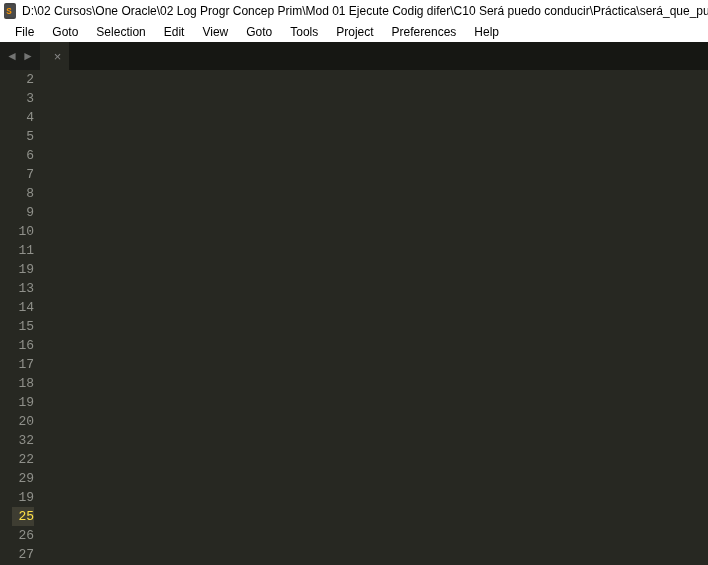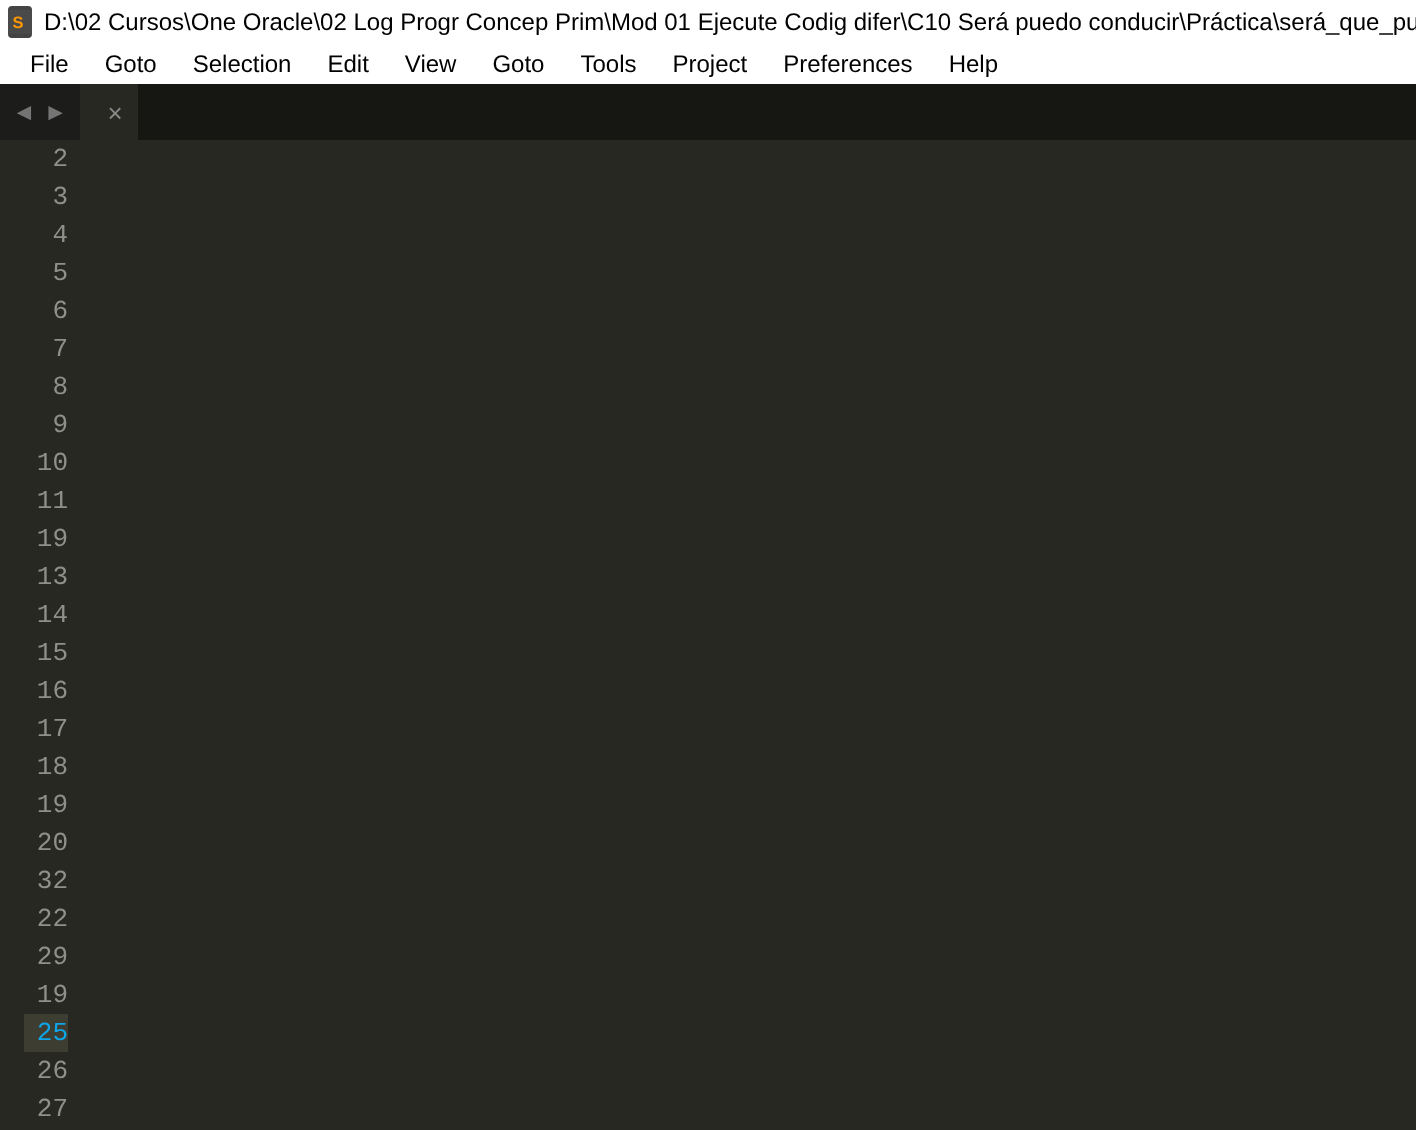--- a/index.html
+++ b/index.html
@@ -89,21 +89,21 @@
   }
   .gutter {
     background: #272822;
     color: #8f908a;
     text-align: right;
     padding: 0 12px 0 12px;
     user-select: none;
     width: 46px;
   }
   .gutter .ln { height: 19px; }
-  .gutter .ln.active { background:#3e3d32; color:#0ea5e9; }
+  .gutter .ln.active { background:#3e3d32; color:#fde047; }
   .code {
     flex: 1;
     padding-left: 4px;
     white-space: pre;
   }           
 </style>
 </head>
 <body>
 
 

